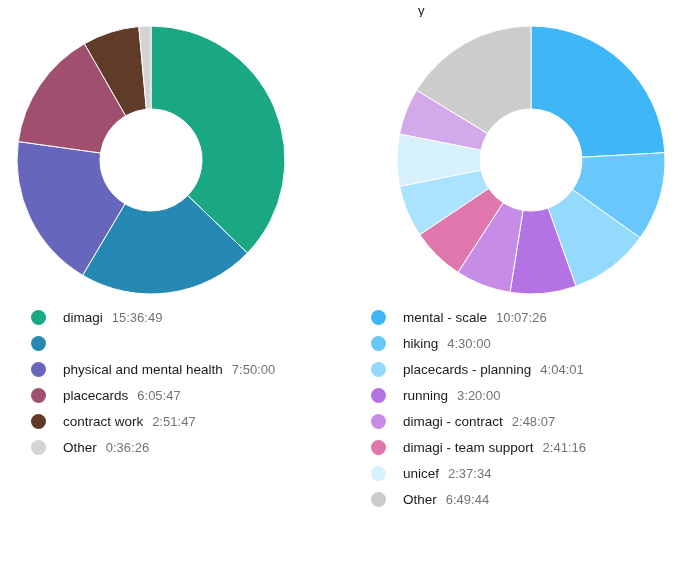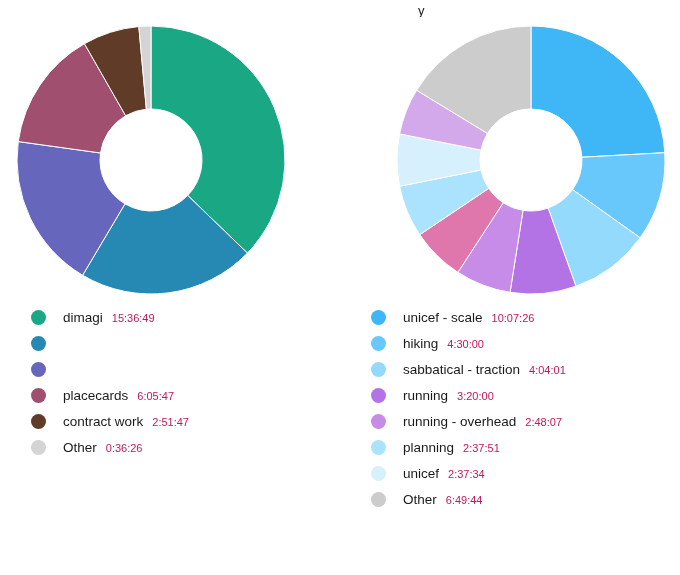--- a/index.html
+++ b/index.html
@@ -70,22 +70,22 @@
     white-space: nowrap;
     display: flex;
     align-items: baseline;
   }
   .legend-label {
     font-size: 13.5px;
     color: #1a1a1a;
     font-family: "Liberation Sans", sans-serif;
   }
   .legend-value {
-    font-size: 11px;
-    color: #be185d;
+    font-size: 13px;
+    color: #737373;
     margin-left: 9px;
     font-family: "Liberation Sans", sans-serif;
   }
 </style>
 </head>
 <body>
 
 <div class="page">
 
   <div class="panel panel-left">
@@ -105,20 +105,24 @@
           <span class="legend-text">
             <span class="legend-label">dimagi</span>
             <span class="legend-value">15:36:49</span>
           </span>
         </div>
         <div class="legend-row">
           <span class="legend-swatch" style="background: rgb(38, 137, 180);"></span>
         </div>
         <div class="legend-row">
           <span class="legend-swatch" style="background: rgb(102, 103, 188);"></span>
+          <span class="legend-text">
+            <span class="legend-label">physical and mental health</span>
+            <span class="legend-value">7:50:00</span>
+          </span>
         </div>
         <div class="legend-row">
           <span class="legend-swatch" style="background: rgb(160, 80, 110);"></span>
           <span class="legend-text">
             <span class="legend-label">placecards</span>
             <span class="legend-value">6:05:47</span>
           </span>
         </div>
         <div class="legend-row">
           <span class="legend-swatch" style="background: rgb(95, 59, 40);"></span>
@@ -150,57 +154,57 @@
           <path d="M 79.762 220.713 A 134 134 0 0 1 59.602 172.281 L 140.990 156.002 A 51 51 0 0 0 148.663 174.435 Z" fill="#abe2fd" stroke="#ffffff" stroke-width="1"></path>
           <path d="M 59.602 172.281 A 134 134 0 0 1 59.564 119.913 L 140.976 136.072 A 51 51 0 0 0 140.990 156.002 Z" fill="#d6f0fe" stroke="#ffffff" stroke-width="1"></path>
           <path d="M 59.564 119.913 A 134 134 0 0 1 76.621 76.190 L 147.468 119.431 A 51 51 0 0 0 140.976 136.072 Z" fill="#d3a9ec" stroke="#ffffff" stroke-width="1"></path>
           <path d="M 76.621 76.190 A 134 134 0 0 1 191.000 12.000 L 191.000 95.000 A 51 51 0 0 0 147.468 119.431 Z" fill="#cccccc" stroke="#ffffff" stroke-width="1"></path>
         </svg>
     </div>
     <div class="legend" id="right-legend">
         <div class="legend-row">
           <span class="legend-swatch" style="background: rgb(63, 183, 247);"></span>
           <span class="legend-text">
-            <span class="legend-label">unicef - scale</span>
+            <span class="legend-label">mental - scale</span>
             <span class="legend-value">10:07:26</span>
           </span>
         </div>
         <div class="legend-row">
           <span class="legend-swatch" style="background: rgb(104, 200, 251);"></span>
           <span class="legend-text">
             <span class="legend-label">hiking</span>
             <span class="legend-value">4:30:00</span>
           </span>
         </div>
         <div class="legend-row">
           <span class="legend-swatch" style="background: rgb(147, 218, 253);"></span>
           <span class="legend-text">
-            <span class="legend-label">sabbatical - traction</span>
+            <span class="legend-label">placecards - planning</span>
             <span class="legend-value">4:04:01</span>
           </span>
         </div>
         <div class="legend-row">
           <span class="legend-swatch" style="background: rgb(180, 115, 228);"></span>
           <span class="legend-text">
             <span class="legend-label">running</span>
             <span class="legend-value">3:20:00</span>
           </span>
         </div>
         <div class="legend-row">
           <span class="legend-swatch" style="background: rgb(199, 140, 232);"></span>
           <span class="legend-text">
-            <span class="legend-label">running - overhead</span>
+            <span class="legend-label">dimagi - contract</span>
             <span class="legend-value">2:48:07</span>
           </span>
         </div>
         <div class="legend-row">
-          <span class="legend-swatch" style="background: rgb(171, 226, 253);"></span>
-          <span class="legend-text">
-            <span class="legend-label">planning</span>
-            <span class="legend-value">2:37:51</span>
+          <span class="legend-swatch" style="background: rgb(223, 118, 172);"></span>
+          <span class="legend-text">
+            <span class="legend-label">dimagi - team support</span>
+            <span class="legend-value">2:41:16</span>
           </span>
         </div>
         <div class="legend-row">
           <span class="legend-swatch" style="background: rgb(214, 240, 254);"></span>
           <span class="legend-text">
             <span class="legend-label">unicef</span>
             <span class="legend-value">2:37:34</span>
           </span>
         </div>
         <div class="legend-row">

